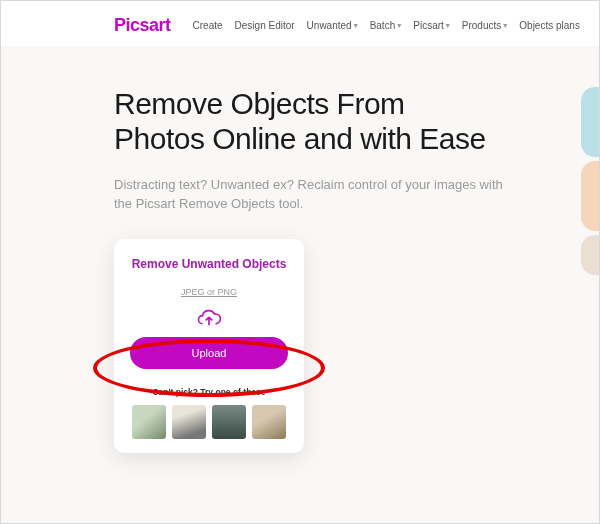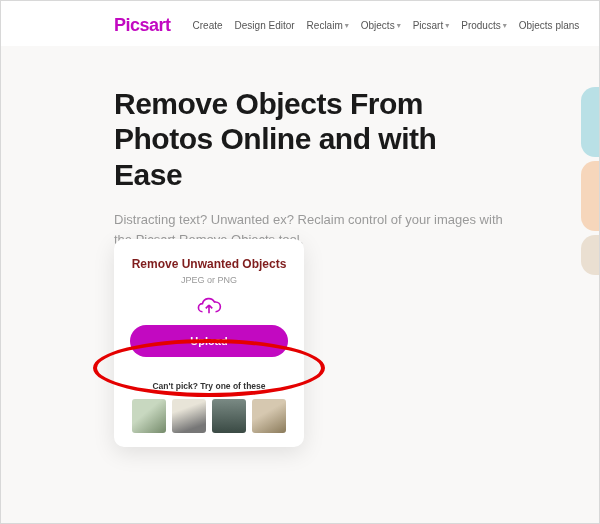--- a/index.html
+++ b/index.html
@@ -8,36 +8,36 @@
 
   
   .header { display: flex; align-items: center; padding: 14px 8px 10px 113px; gap: 14px; font-size: 10px; color: #555; }
   .logo { font-weight: 700; font-size: 18px; letter-spacing: -0.5px; color: #c209c1; margin-right: 8px; }
   .nav { display: flex; gap: 12px; align-items: center; }
   .nav-item { color: #555; white-space: nowrap; cursor: pointer; display: flex; align-items: center; gap: 2px; }
   .chev { font-size: 8px; color: #999; }
 
   
   .hero-wrap { position: relative; background: #f9f8f7; min-height: 480px; padding: 40px 0 0 113px; }
-  .hero-title { font-size: 30px; font-weight: 700; color: #1a1a1a; line-height: 1.18; letter-spacing: -0.5px; max-width: 380px; }
+  .hero-title { font-size: 30px; font-weight: 400; color: #1a1a1a; line-height: 1.18; letter-spacing: -0.5px; max-width: 380px; }
   .hero-sub { margin-top: 18px; font-size: 13px; color: #9a9a9a; line-height: 1.5; max-width: 400px; }
 
   
   .shape { position: absolute; right: -10px; width: 28px; border-top-left-radius: 14px; border-bottom-left-radius: 14px; }
   .shape.a { top: 86px; height: 70px; background: #b9e0e6; }
   .shape.b { top: 160px; height: 70px; background: #f6d6bb; }
   .shape.c { top: 234px; height: 40px; background: #eadfd1; }
 
   
   .card { position: absolute; left: 113px; top: 238px; width: 190px; background: #fff; border-radius: 10px; box-shadow: 0 6px 22px rgba(0,0,0,0.10); padding: 18px 16px 14px 16px; text-align: center; }
-  .card-title { font-size: 12px; font-weight: 700; color: #7f1d1d; }
-  .card-hint { font-size: 9px; color: #999; margin-top: 4px; }
+  .card-title { font-size: 12px; font-weight: 700; color: #a21caf; }
+  .card-hint { font-size: 9px; color: #999; margin-top: 16px; text-decoration: underline; }
   .cloud-icon { margin: 10px auto 8px auto; width: 26px; height: 22px; display: block; }
-  .upload-btn { width: 100%; background: #c209c1; color: #fff; border: none; border-radius: 18px; padding: 10px 0; font-size: 11px; font-weight: 700; cursor: pointer; }
-  .try-line { font-size: 8.5px; color: #333; margin-top: 24px; font-weight: 600; }
+  .upload-btn { width: 100%; background: #c209c1; color: #fff; border: none; border-radius: 18px; padding: 10px 0; font-size: 11px; font-weight: 400; cursor: pointer; }
+  .try-line { font-size: 8.5px; color: #333; margin-top: 18px; font-weight: 600; }
   .thumbs { display: flex; gap: 6px; justify-content: center; margin-top: 8px; }
   .thumb { width: 34px; height: 34px; border-radius: 3px; cursor: pointer; }
   .thumb.t1 { background: linear-gradient(140deg,#c8d8c0 40%,#748a6a 100%); }
   .thumb.t2 { background: linear-gradient(160deg,#e8e4d8 30%,#777 80%); }
   .thumb.t3 { background: linear-gradient(180deg,#7a8a84 0%,#3a4a44 100%); }
   .thumb.t4 { background: linear-gradient(150deg,#d6c8b0 40%,#8a7a5a 100%); }
 
   
   .annot { position: absolute; left: 92px; top: 338px; width: 232px; height: 58px; border: 4px solid #e40000; border-radius: 50%; pointer-events: none; }
 </style>
@@ -47,25 +47,25 @@
 <div class="header">
   <div class="logo">Picsart</div>
   <div class="nav">
     <div class="nav-item">
         <span>Create</span>
       </div>
     <div class="nav-item">
         <span>Design Editor</span>
       </div>
     <div class="nav-item">
-        <span>Reclaim</span>
+        <span>Unwanted</span>
         <span class="chev">▾</span>
       </div>
     <div class="nav-item">
-        <span>Objects</span>
+        <span>Batch</span>
         <span class="chev">▾</span>
       </div>
     <div class="nav-item">
         <span>Picsart</span>
         <span class="chev">▾</span>
       </div>
     <div class="nav-item">
         <span>Products</span>
         <span class="chev">▾</span>
       </div>

